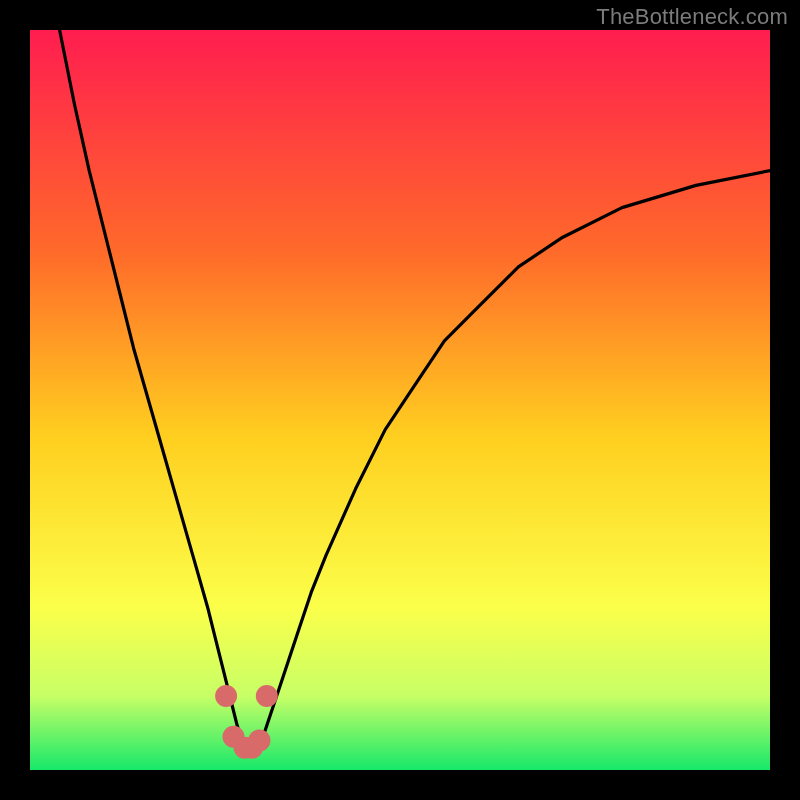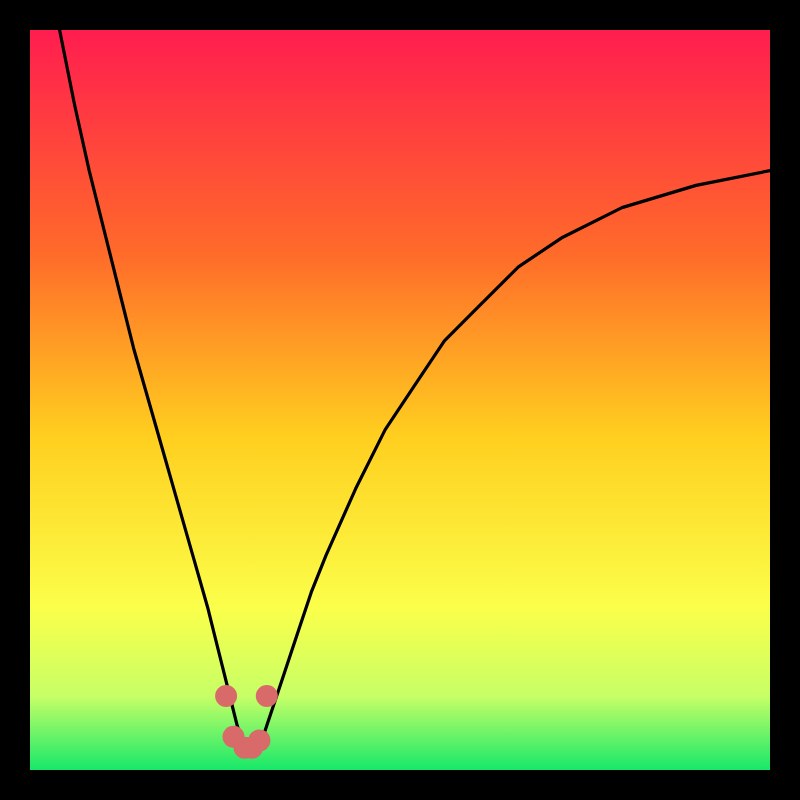--- a/index.html
+++ b/index.html
@@ -35,20 +35,21 @@
     letter-spacing: 0.2px;
   }
   svg {
     display: block;
   }
 </style>
 </head>
 <body>
 
 <div class="stage">
+  <div class="attribution">TheBottleneck.com</div>
 
   <div class="plot-area">
     <svg id="chart-svg" width="740" height="740" viewBox="0 0 740 740">
       <defs>
         <linearGradient id="bgGrad" x1="0" y1="0" x2="0" y2="1">
           <stop id="g0" offset="0%" stop-color="#ff1d4f"></stop>
           <stop id="g1" offset="30%" stop-color="#ff6a2a"></stop>
           <stop id="g2" offset="55%" stop-color="#ffcf1f"></stop>
           <stop id="g3" offset="78%" stop-color="#fbff4a"></stop>
           <stop id="g4" offset="90%" stop-color="#c7ff66"></stop>

